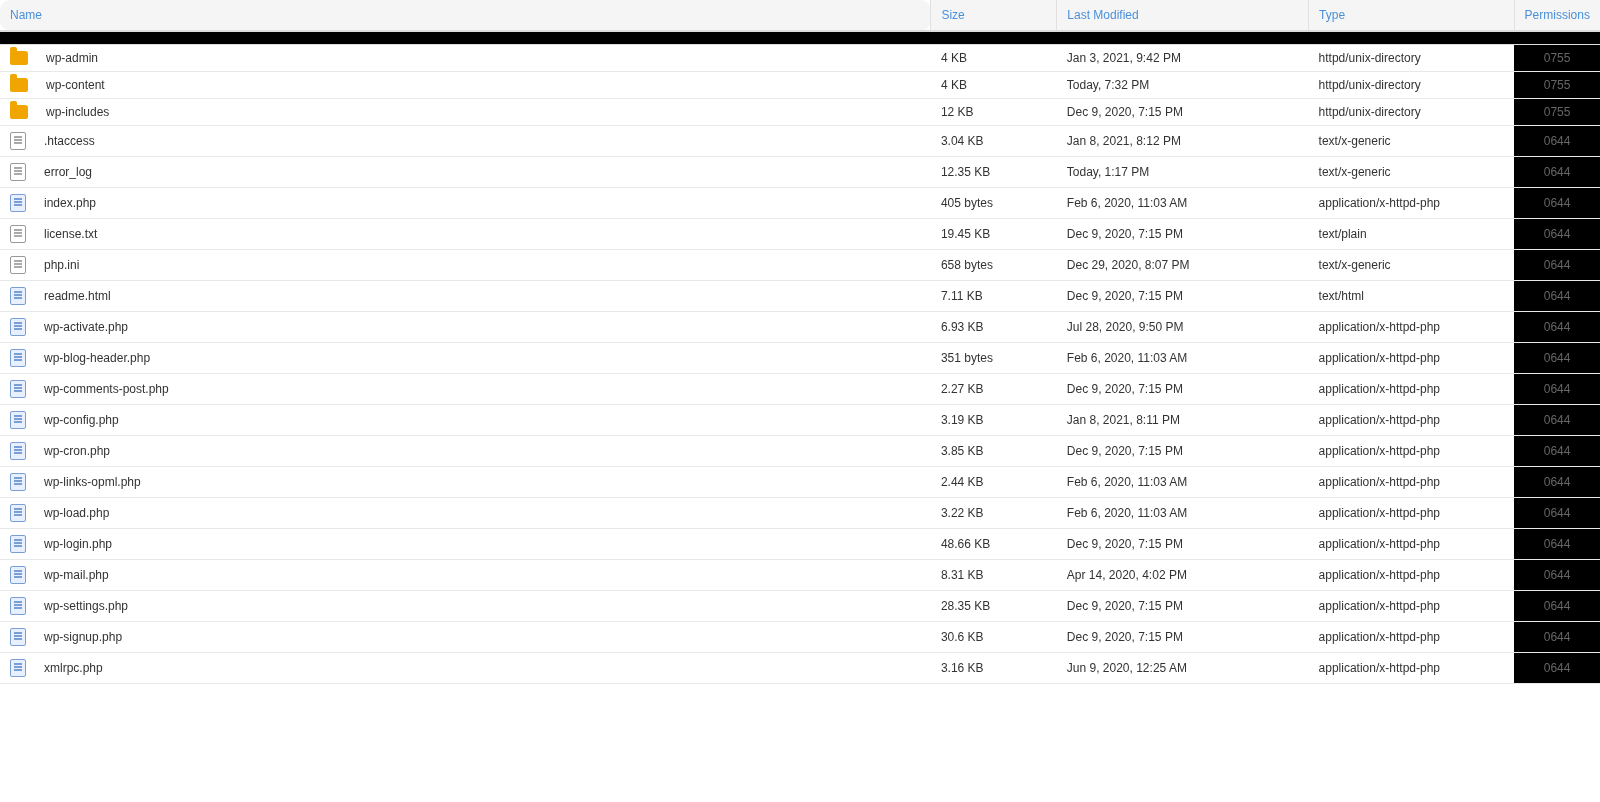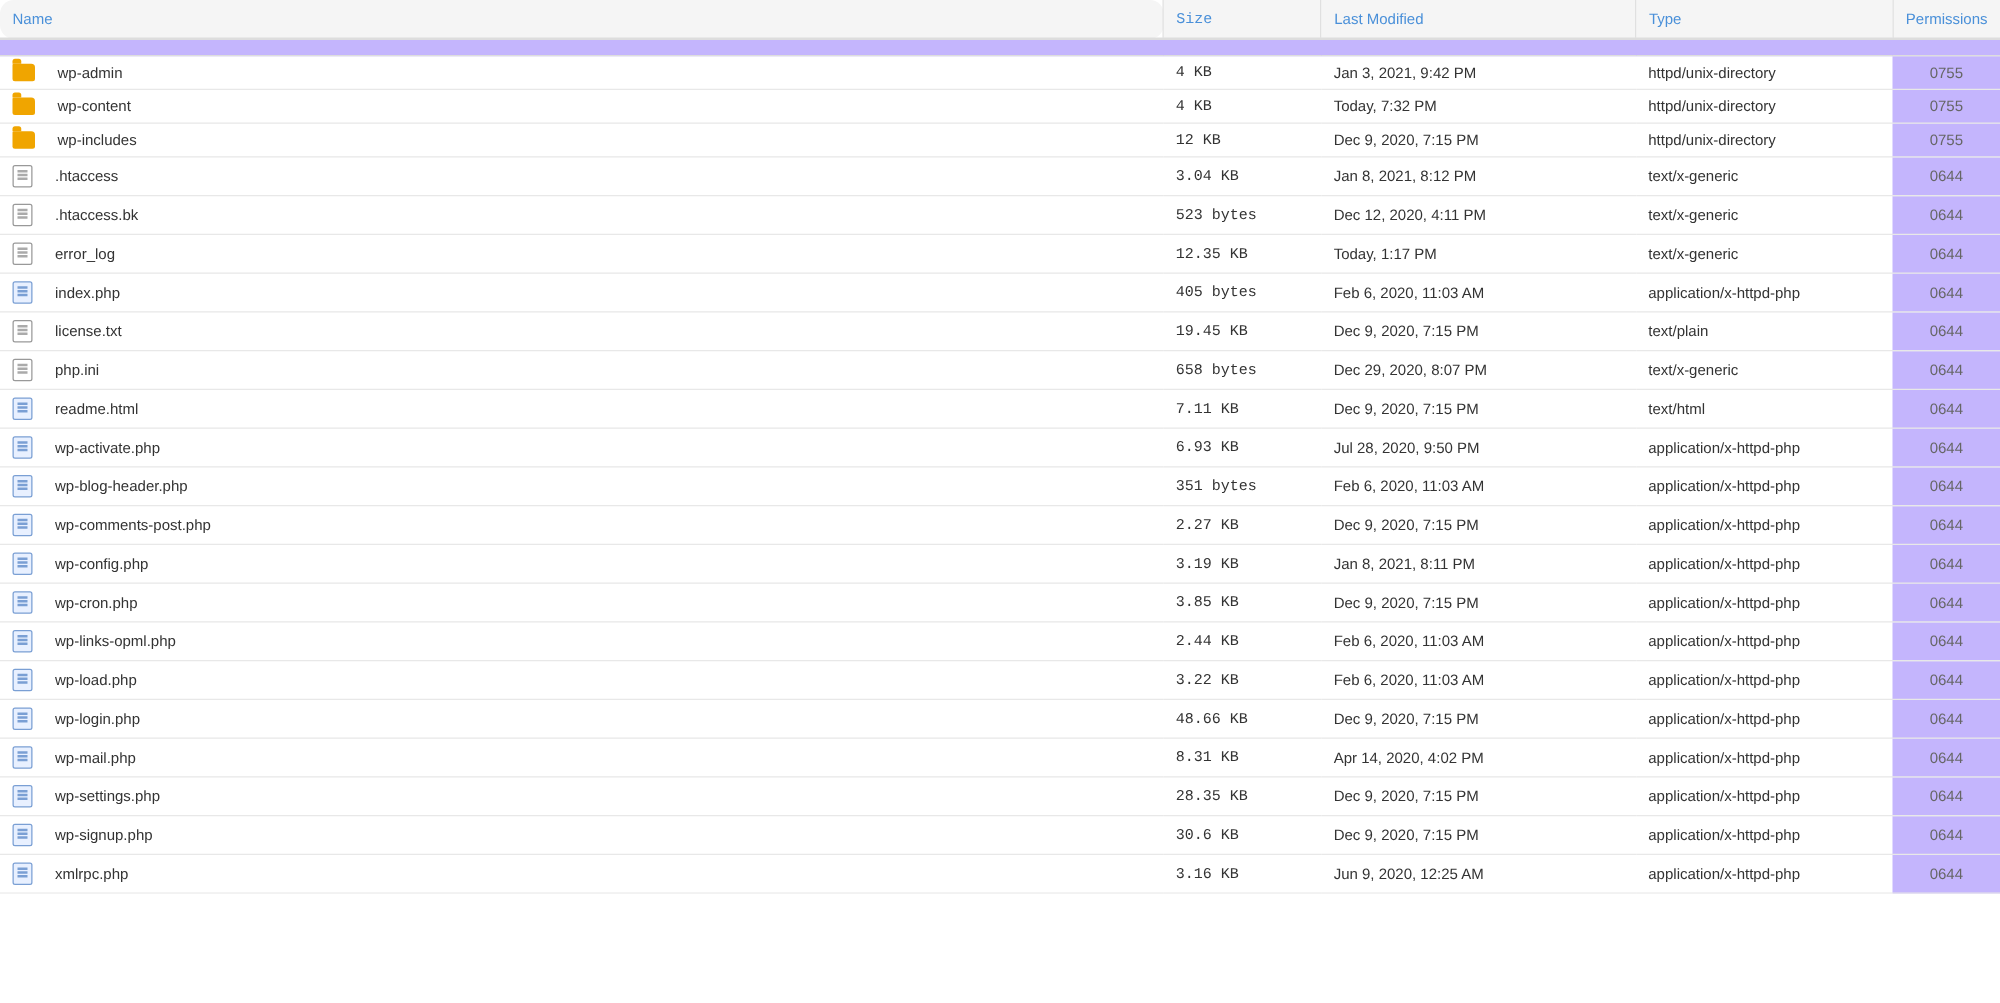--- a/index.html
+++ b/index.html
@@ -22,33 +22,32 @@
       text-align: left;
       font-weight: normal;
       color: #4a90d9;
       font-size: 12px;
       border-right: 1px solid #e0e0e0;
       white-space: nowrap;
       cursor: pointer;
     }
     .file-table thead th:last-child {
       border-right: none;
-      text-align: right;
     }
     .file-table tbody tr {
       border-bottom: 1px solid #e8e8e8;
     }
     .file-table tbody td {
       padding: 6px 10px;
       vertical-align: middle;
       white-space: nowrap;
       font-size: 12px;
     }
     .file-table tbody td:last-child {
-      background: #c4b5fd;
+      background: #000000;
       text-align: center;
       color: #666;
     }
     .name-cell {
       display: flex;
       align-items: center;
       gap: 18px;
     }
     .icon-folder {
       width: 18px;
@@ -100,21 +99,21 @@
       content: '';
       position: absolute;
       top: 3px;
       left: 3px;
       right: 3px;
       height: 2px;
       background: #7a9fd4;
       box-shadow: 0 3px 0 #7a9fd4, 0 6px 0 #7a9fd4;
     }
     .col-name { width: 60%; border-radius: 11px; }
-    .col-size { width: 8%; font-family: Liberation Mono, monospace; }
+    .col-size { width: 8%; }
     .col-modified { width: 16%; }
     .col-type { width: 13%; }
     .col-perms { width: 6%; }
     .separator-row td {
       background: #f5f5f5;
       padding: 2px 0;
       border-bottom: 1px solid #ddd;
     }
   </style>
 </head>
@@ -179,32 +178,20 @@
     </td>
     <td class="col-size">3.04 KB</td>
     <td class="col-modified">Jan 8, 2021, 8:12 PM</td>
     <td class="col-type">text/x-generic</td>
     <td class="col-perms">0644</td>
   </tr>
       <tr>
     <td class="col-name">
       <div class="name-cell">
         <span class="icon-file-text"></span>
-        <span>.htaccess.bk</span>
-      </div>
-    </td>
-    <td class="col-size">523 bytes</td>
-    <td class="col-modified">Dec 12, 2020, 4:11 PM</td>
-    <td class="col-type">text/x-generic</td>
-    <td class="col-perms">0644</td>
-  </tr>
-      <tr>
-    <td class="col-name">
-      <div class="name-cell">
-        <span class="icon-file-text"></span>
         <span>error_log</span>
       </div>
     </td>
     <td class="col-size">12.35 KB</td>
     <td class="col-modified">Today, 1:17 PM</td>
     <td class="col-type">text/x-generic</td>
     <td class="col-perms">0644</td>
   </tr>
       <tr>
     <td class="col-name">

